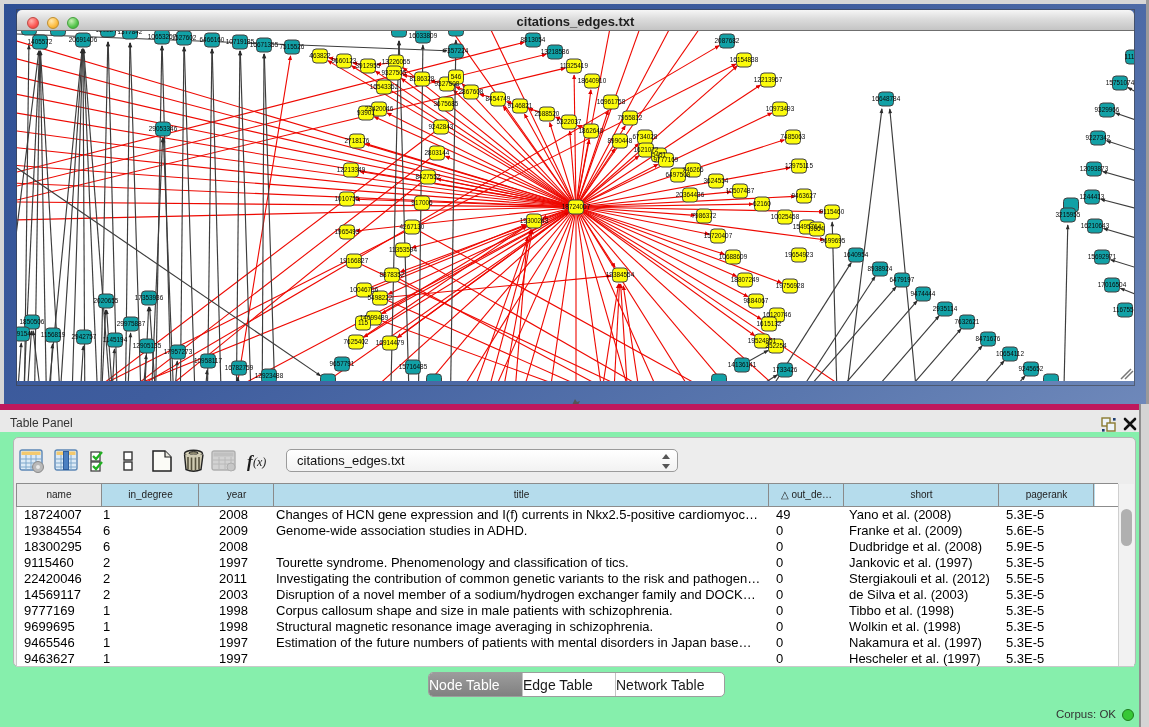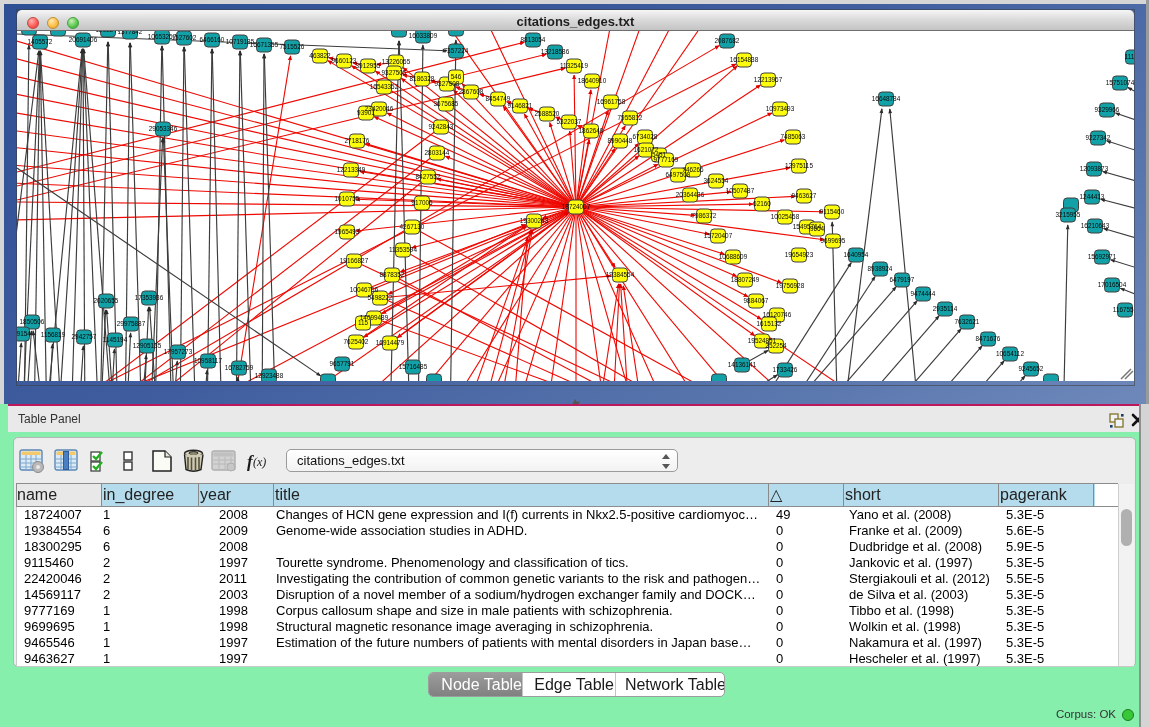--- a/index.html
+++ b/index.html
@@ -3,31 +3,31 @@
 <style>
 *{margin:0;padding:0;box-sizing:border-box}
 html,body{width:1149px;height:727px;overflow:hidden;font-family:"Liberation Sans",sans-serif}
 #stage{position:relative;width:1149px;height:727px;background:#86efac}
 #desk{position:absolute;left:4px;top:4px;width:1142px;height:400px;background:linear-gradient(150deg,#2e4f94 0%,#3f5d9e 45%,#5a77ae 80%,#6e88ba 100%)}
 #win{position:absolute;left:17px;top:10px;width:1117px;height:375px;box-shadow:0 0 0 1px rgba(60,60,60,0.55)}
 #titlebar{position:absolute;left:0;top:0;width:1117px;height:21px;border-radius:5px 5px 0 0;background:linear-gradient(#f6f6f6,#dcdcdc 45%,#c4c4c4);border-bottom:1px solid #6f6f6f;}
 #titlebar .t{position:absolute;left:0;right:0;top:4px;text-align:center;font-size:13px;font-weight:bold;color:#1f1f1f}
 .tl{position:absolute;top:15px;width:12px;height:12px;border-radius:50%}
 #graphwrap{position:absolute;left:0px;top:21px;width:1117px;height:350px;background:#fff;overflow:hidden}
-#tp-bar{position:absolute;left:8px;top:404px;width:1140px;height:28px;background:#e9e9e9;border-top:2px solid #be185d}
+#tp-bar{position:absolute;left:0;top:404px;width:1140px;height:28px;background:#e9e9e9;border-top:6px solid #be185d}
 #tp-bar .lbl{position:absolute;left:10px;top:6px;font-size:12px;color:#333}
 #panel{position:absolute;left:13px;top:437px;width:1123px;height:230px;background:#ededed;border:1px solid #b5b5b5;border-radius:5px}
 #thead{position:absolute;left:16px;top:483px;width:1102px;height:24px;background:#b5dcec;border:1px solid #8c8c8c}
-.hc{position:absolute;top:0;height:22px;line-height:22px;text-align:left;font-size:16px;color:#222;border-right:1px solid #8a8a8a}
+.hc{position:absolute;top:0;height:22px;line-height:22px;text-align:center;font-size:10px;color:#222;border-right:1px solid #8a8a8a}
 #tbody{position:absolute;left:16px;top:507px;width:1118px;height:160px;background:#fff;border:1px solid #c9c9c9;border-top:none}
 .trow{position:absolute;left:16px;width:1106px;height:16px;font-size:13px;color:#000;white-space:nowrap}
 .trow span{position:absolute;top:0px;line-height:16px;overflow:hidden}
 .c1{left:8px;width:80px}.c2{left:87px;width:90px}.c3{left:203px;width:70px}.c4{left:260px;width:494px}.c5{left:760px;width:70px}.c6{left:833px;width:150px}.c7{left:990px;width:90px}
 #segs{position:absolute;left:428px;top:672px;width:297px;height:25px;border:1px solid #9d9d9d;border-radius:5px;background:#fff;overflow:hidden}
-#segs .sg{position:absolute;top:0;height:25px;line-height:24px;text-align:right;font-size:16px;color:#1a1a1a}
+#segs .sg{position:absolute;top:0;height:25px;line-height:24px;text-align:left;font-size:14px;color:#1a1a1a}
 #mem{position:absolute;right:33px;top:708px;font-size:11.5px;color:#333}
 #memdot{position:absolute;right:15px;top:709px;width:12px;height:12px;border-radius:50%;background:#37c837;border:1px solid #1f7a1f}
 </style></head>
 <body>
 <div id="stage">
 
   <div style="position:absolute;left:0;top:0;width:1149px;height:4px;background:#d6d6d6"></div>
   <div style="position:absolute;left:0;top:0;width:4px;height:404px;background:#d6d6d6"></div>
   <div id="desk"></div>
   <div style="position:absolute;left:1146px;top:0;width:3px;height:404px;background:#9a9a9a"></div>

